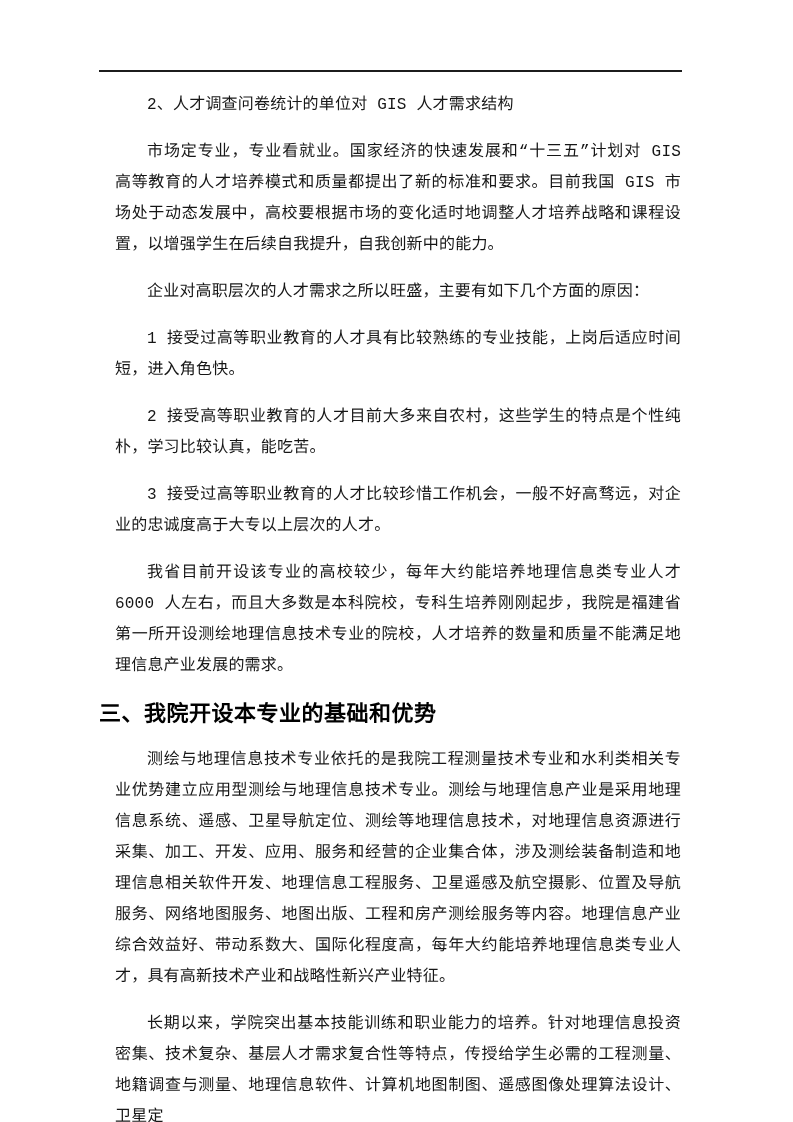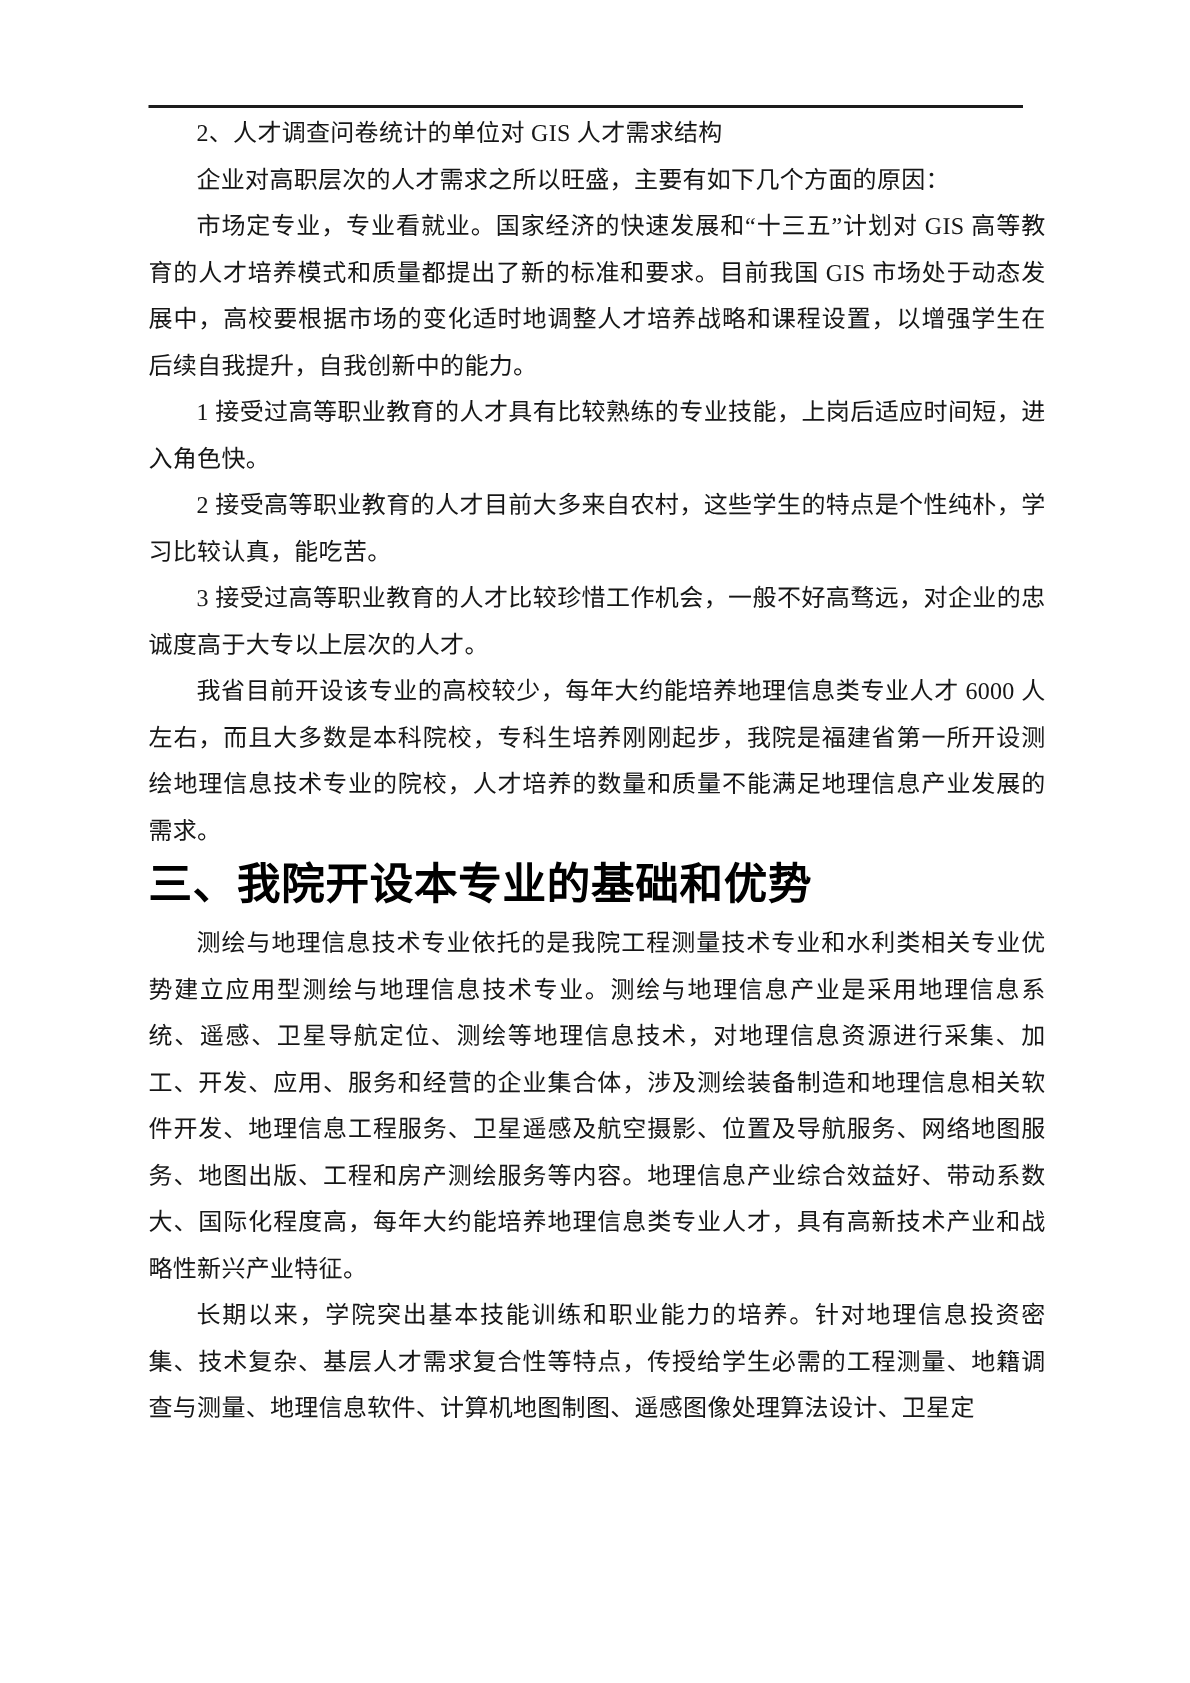--- a/index.html
+++ b/index.html
@@ -30,30 +30,31 @@
     top: 74px;
     left: 99px;
     width: 598px;
     font-size: 16px;
     line-height: 31px;
     text-align: justify;
     text-justify: inter-character;
     letter-spacing: 0.2px;
   }
   .para {
-    margin: 0;
+    margin: 16px;
     padding: 0;
     text-indent: 32px;
+    font-family: Liberation Mono, monospace;
   }
   .section-heading {
     margin: 5px 0 8px 0;
     padding: 0;
     text-indent: 0;
     font-family: "Liberation Sans", "DejaVu Sans", sans-serif;
-    font-size: 29px;
+    font-size: 22px;
     font-weight: 700;
     color: #000000;
     line-height: 31px;
     text-align: left;
     letter-spacing: 0.5px;
   }
   .footer {
     position: absolute;
     top: 1023px;
     left: 0;
@@ -67,22 +68,22 @@
 </style>
 </head>
 <body>
 
 <div class="page">
 
   <div class="header-rule"></div>
 
   <div class="content">
     <p class="para">2、人才调查问卷统计的单位对 GIS 人才需求结构</p>
+    <p class="para">市场定专业，专业看就业。国家经济的快速发展和“十三五”计划对 GIS 高等教育的人才培养模式和质量都提出了新的标准和要求。目前我国 GIS 市场处于动态发展中，高校要根据市场的变化适时地调整人才培养战略和课程设置，以增强学生在后续自我提升，自我创新中的能力。</p>
     <p class="para">企业对高职层次的人才需求之所以旺盛，主要有如下几个方面的原因：</p>
-    <p class="para">市场定专业，专业看就业。国家经济的快速发展和“十三五”计划对 GIS 高等教育的人才培养模式和质量都提出了新的标准和要求。目前我国 GIS 市场处于动态发展中，高校要根据市场的变化适时地调整人才培养战略和课程设置，以增强学生在后续自我提升，自我创新中的能力。</p>
     <p class="para">1 接受过高等职业教育的人才具有比较熟练的专业技能，上岗后适应时间短，进入角色快。</p>
     <p class="para">2 接受高等职业教育的人才目前大多来自农村，这些学生的特点是个性纯朴，学习比较认真，能吃苦。</p>
     <p class="para">3 接受过高等职业教育的人才比较珍惜工作机会，一般不好高骛远，对企业的忠诚度高于大专以上层次的人才。</p>
     <p class="para">我省目前开设该专业的高校较少，每年大约能培养地理信息类专业人才 6000 人左右，而且大多数是本科院校，专科生培养刚刚起步，我院是福建省第一所开设测绘地理信息技术专业的院校，人才培养的数量和质量不能满足地理信息产业发展的需求。</p>
 
     <h2 class="section-heading">三、我院开设本专业的基础和优势</h2>
 
     <p class="para">测绘与地理信息技术专业依托的是我院工程测量技术专业和水利类相关专业优势建立应用型测绘与地理信息技术专业。测绘与地理信息产业是采用地理信息系统、遥感、卫星导航定位、测绘等地理信息技术，对地理信息资源进行采集、加工、开发、应用、服务和经营的企业集合体，涉及测绘装备制造和地理信息相关软件开发、地理信息工程服务、卫星遥感及航空摄影、位置及导航服务、网络地图服务、地图出版、工程和房产测绘服务等内容。地理信息产业综合效益好、带动系数大、国际化程度高，每年大约能培养地理信息类专业人才，具有高新技术产业和战略性新兴产业特征。</p>
     <p class="para">长期以来，学院突出基本技能训练和职业能力的培养。针对地理信息投资密集、技术复杂、基层人才需求复合性等特点，传授给学生必需的工程测量、地籍调查与测量、地理信息软件、计算机地图制图、遥感图像处理算法设计、卫星定</p>
   </div>

